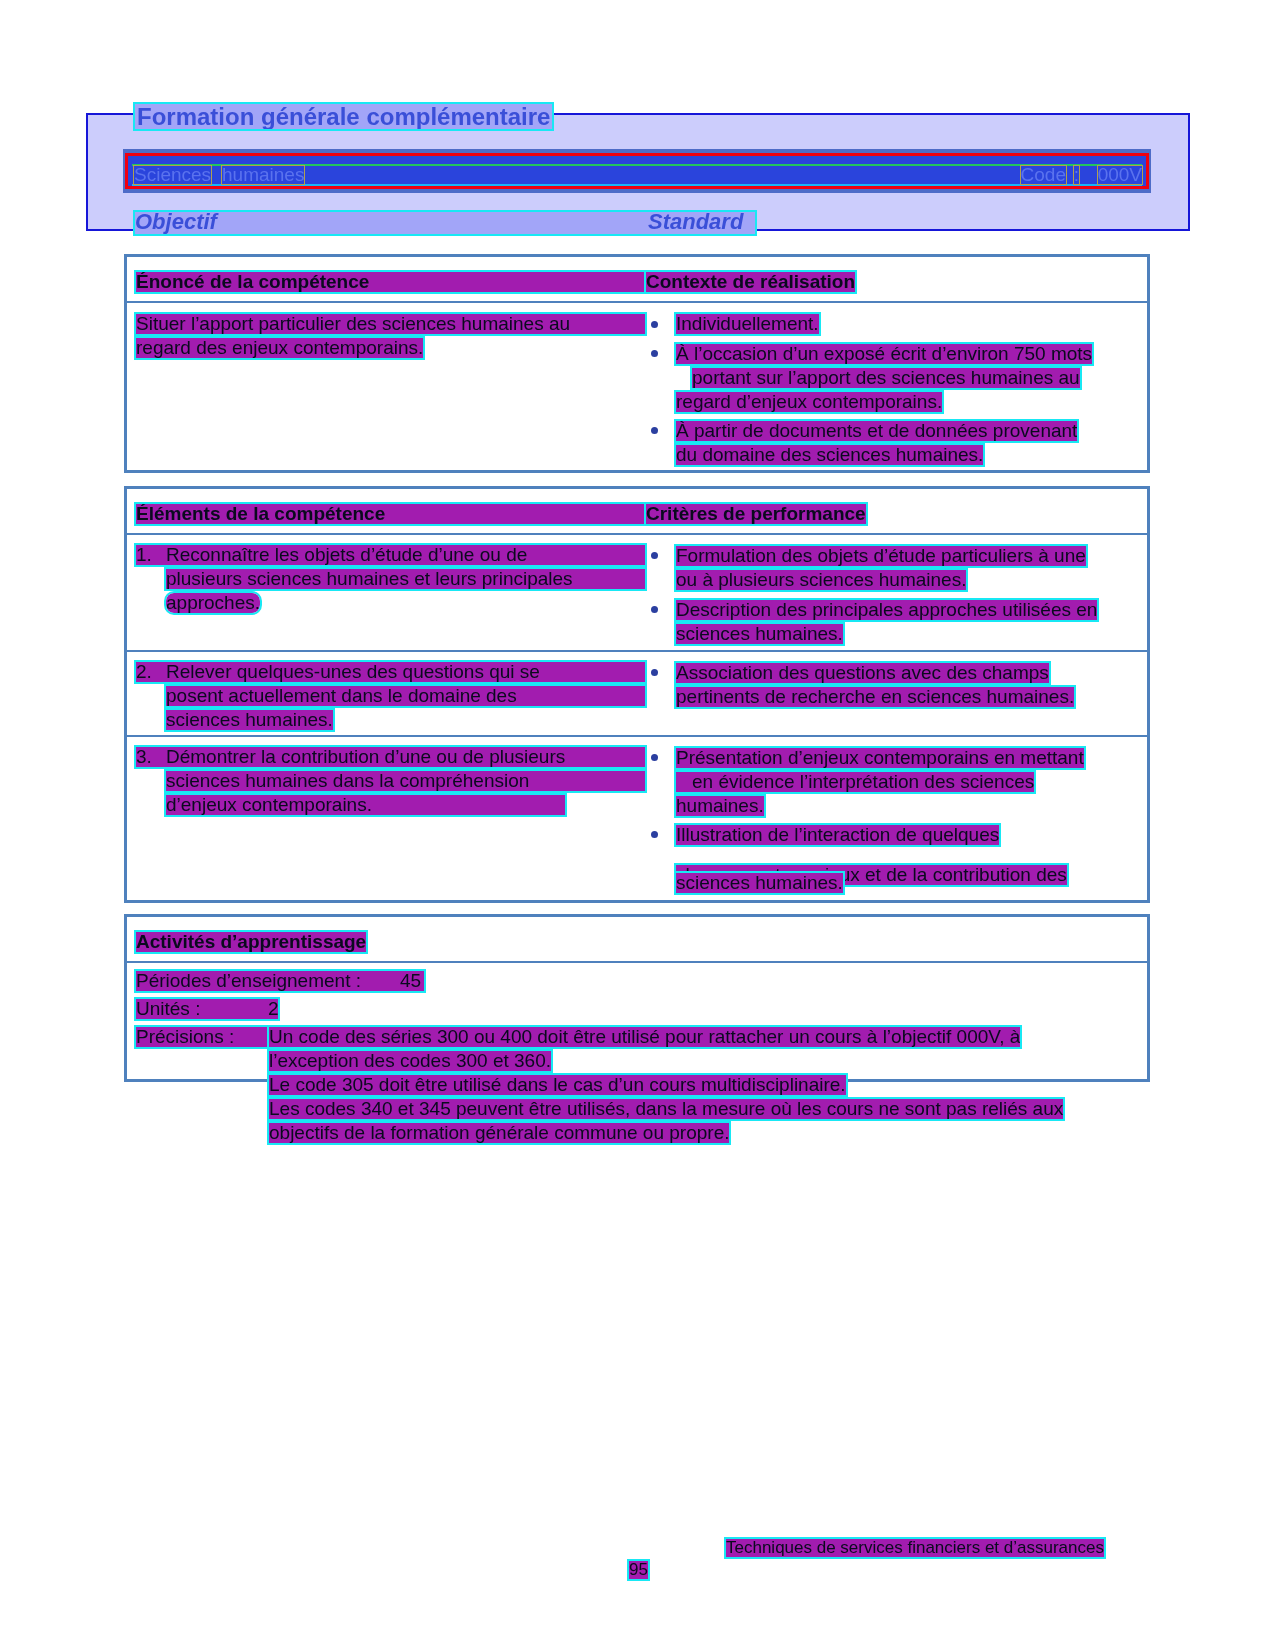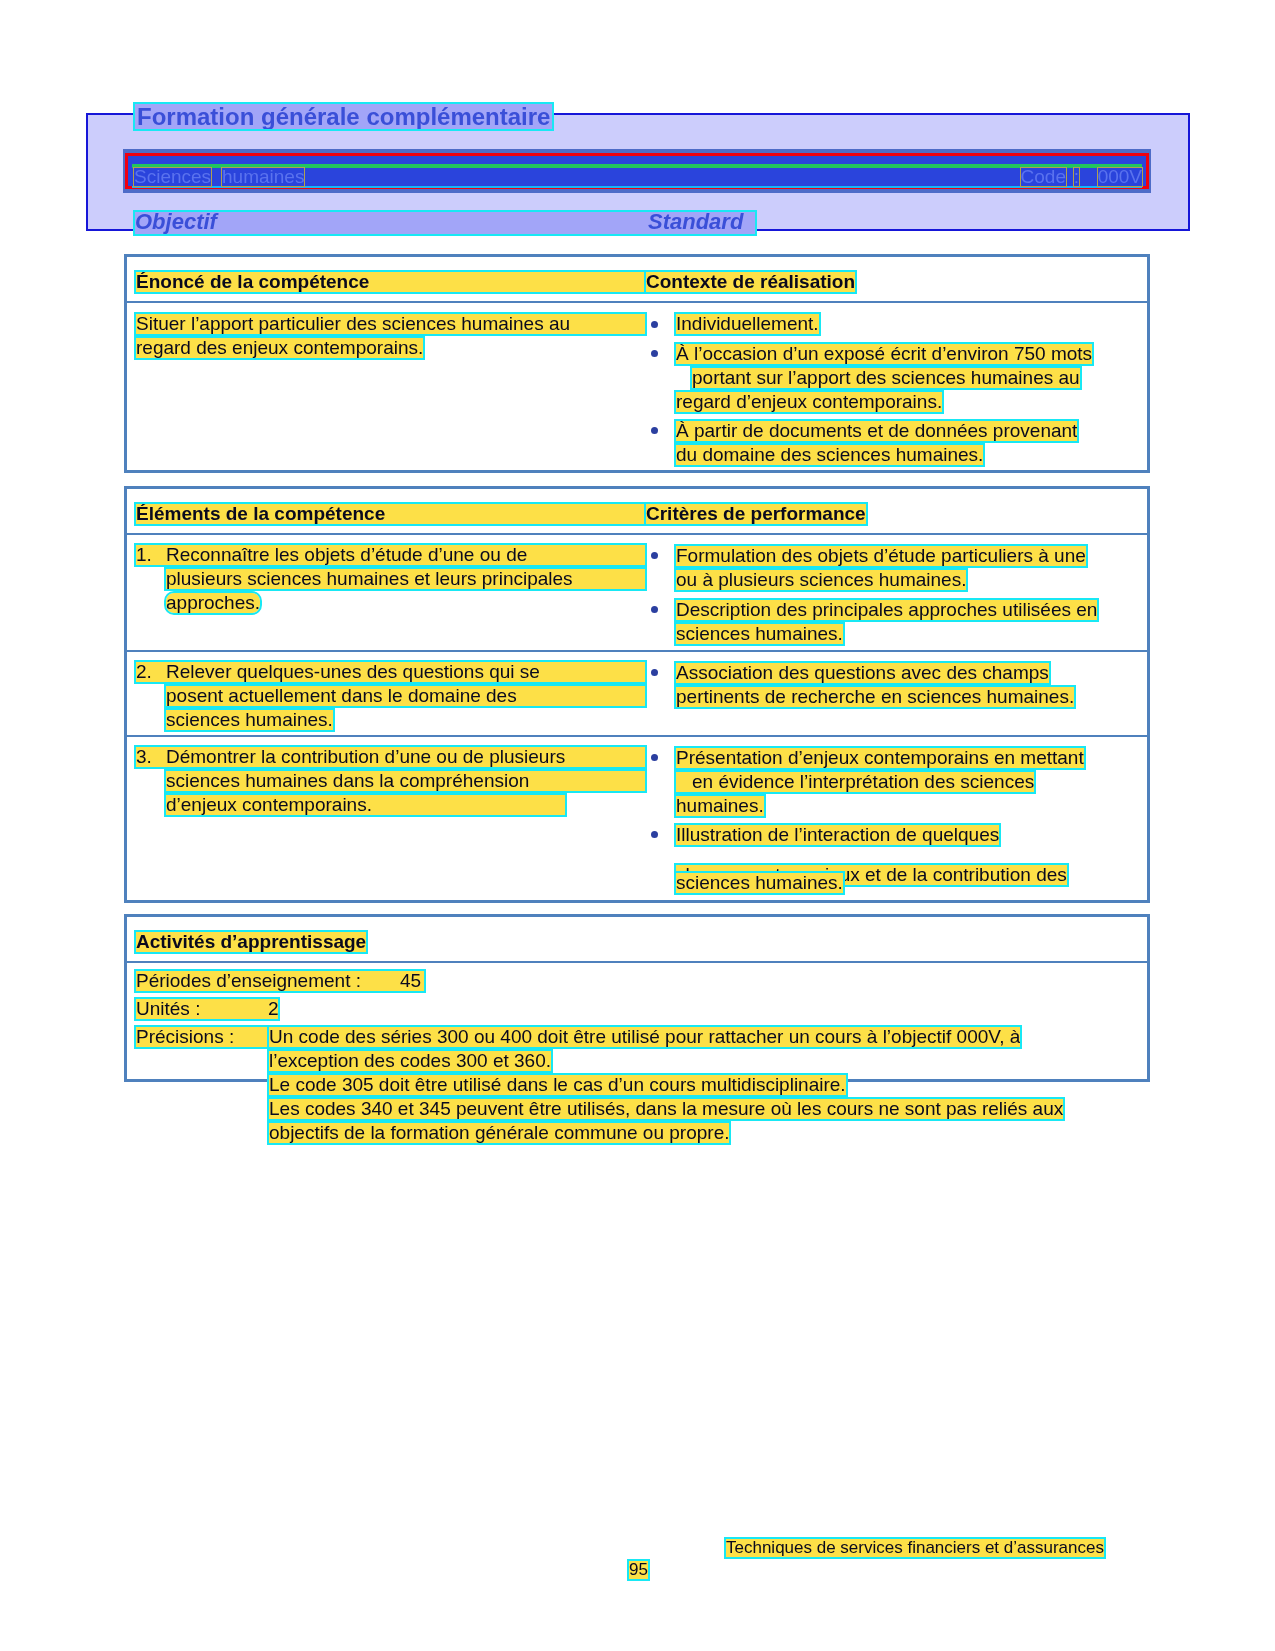--- a/index.html
+++ b/index.html
@@ -1,32 +1,32 @@
 <!DOCTYPE html>
 <html><head>
 <meta charset="utf-8">
 <style>
   html, body { margin: 0; padding: 0; background: #ffffff; }
   body { width: 1275px; height: 1651px; position: relative; overflow: hidden;
          font-family: "Liberation Sans", sans-serif; color: #0a0a1e; }
 
   
-  .hl { background: #fde047; outline: 2px solid #18e8f4; }
+  .hl { background: #a21caf; outline: 2px solid #18e8f4; }
   .hl-dark { background: #a2a5f8; outline: 2px solid #18e8f4; }
 
   #header-panel { position: absolute; left: 86px; top: 113px; width: 1104px; height: 118px;
                   background: #cccdfc; border: 2px solid #1616d8; box-sizing: border-box; }
   #main-title { position: absolute; left: 135px; top: 104px; font-size: 24px; font-weight: bold;
                 color: #3a4fd8; line-height: 25px; padding: 0 2px; }
   #subject-bar { position: absolute; left: 123px; top: 149px; width: 1028px; height: 44px;
                  background: #4e6cc8; box-sizing: border-box; padding: 4px 2px; }
   #subject-inner { width: 100%; height: 100%; background: #2a44dc; border: 3px solid #f00010;
                    box-sizing: border-box; position: relative; }
   #subject-line { position: absolute; left: 4px; right: 4px; top: 8px; height: 18px;
-                  border-top: 4px solid #22c55e; border-bottom: 2px solid #18b4f8; }
+                  border-top: 2px solid #22c55e; border-bottom: 2px solid #18b4f8; }
   .subject-word { position: absolute; top: 0; font-size: 19px; color: #5a72ee; line-height: 18px;
                   outline: 1px solid #b0a050; }
   #objective-row { position: absolute; left: 135px; top: 212px; width: 620px; height: 22px;
                    background: #a2a5f8; outline: 2px solid #18e8f4; }
   .obj-label { position: absolute; top: -2px; font-size: 22px; font-weight: bold; font-style: italic;
                color: #3a4fd8; line-height: 24px; }
 
   .box { position: absolute; left: 124px; width: 1026px; border: 3px solid #4f81bd;
          box-sizing: border-box; background: transparent; }
   .hdr-row { position: absolute; left: 0; right: 0; border-bottom: 2px solid #4f81bd; }

